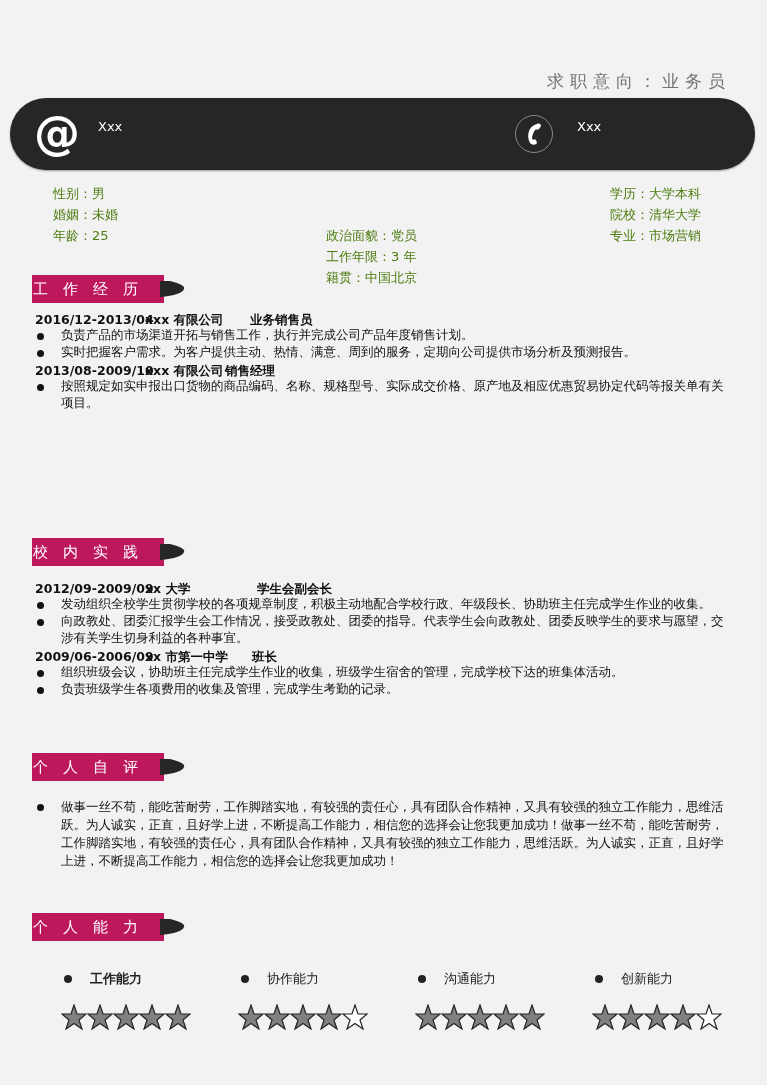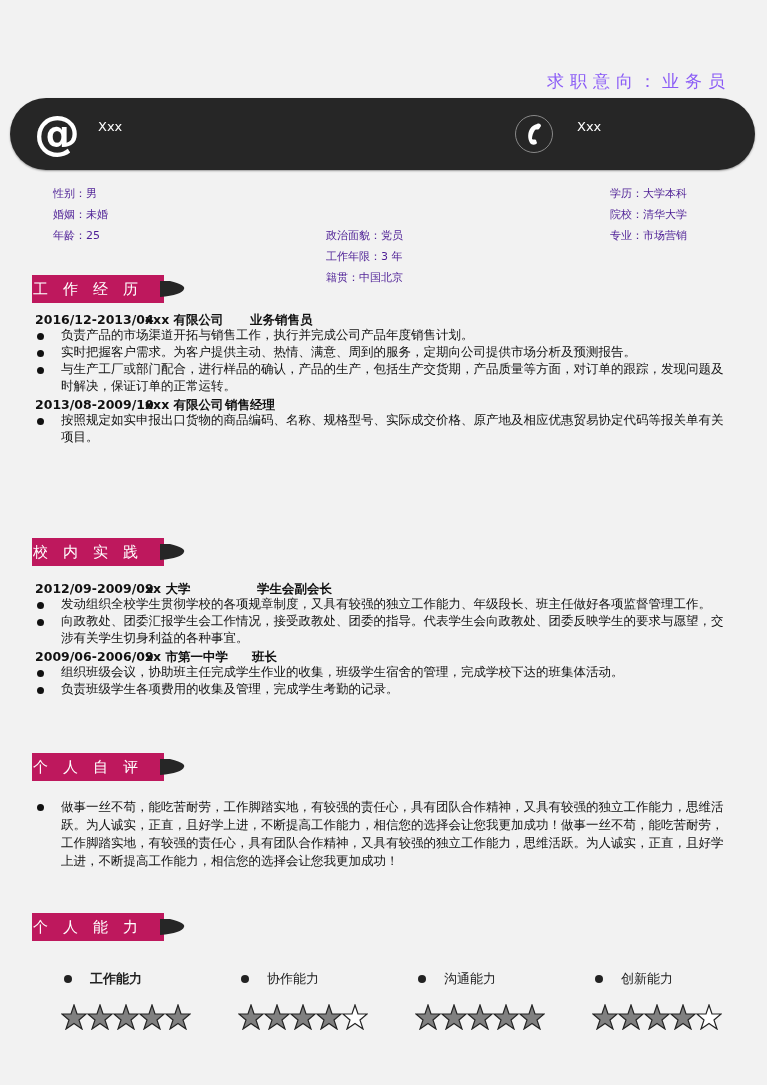--- a/index.html
+++ b/index.html
@@ -1,37 +1,37 @@
 <!DOCTYPE html>
 <html><head>
 <meta charset="utf-8">
 <style>
   html, body { margin:0; padding:0; }
   body {
     width:767px; height:1085px; background:#f2f2f2; position:relative; overflow:hidden;
     font-family:"DejaVu Sans","Liberation Sans",sans-serif; color:#1a1a1a;
   }
   .objective {
-    position:absolute; top:70px; right:36px; font-size:17px; letter-spacing:6px; color:#8b5cf6;
+    position:absolute; top:70px; right:36px; font-size:17px; letter-spacing:6px; color:#737373;
   }
   .contact-bar {
     position:absolute; left:10px; top:98px; width:745px; height:72px;
     background:#262626; border-radius:36px; box-shadow:0 1px 2px #999;
   }
   .contact-bar .at-icon {
     position:absolute; left:24px; top:8px; font-size:46px; font-weight:bold; color:#fff; line-height:54px;
   }
   .contact-bar .email-text { position:absolute; left:88px; top:21px; color:#fff; font-size:13px; }
   .contact-bar .phone-icon {
     position:absolute; left:505px; top:17px; width:38px; height:38px; border-radius:50%;
     border:1px solid #888; box-sizing:border-box; display:flex; align-items:center; justify-content:center;
   }
   .contact-bar .phone-text { position:absolute; left:567px; top:21px; color:#fff; font-size:13px; }
 
-  .info { position:absolute; top:183px; font-size:11px; line-height:21px; color:#4c1d95; }
+  .info { position:absolute; top:183px; font-size:13px; line-height:21px; color:#4d7c0f; }
   .info div { white-space:nowrap; }
 
   .section-tag { position:absolute; left:32px; height:28px; }
   .section-tag .tag-body {
     position:absolute; left:0; top:0; width:132px; height:28px; background:#be185d;
     color:#fff; font-size:15px; letter-spacing:15px; line-height:28px; padding-left:1px; box-sizing:border-box;
   }
   .section-tag .tag-tip {
     position:absolute; left:128px; top:6px; width:0; height:0;
   }
@@ -89,36 +89,35 @@
   <div class="tag-tip">
     <svg width="26" height="16" viewBox="0 0 26 16">
         <path d="M0 0 L10 0 Q26 4 24 8 Q22 14 0 16 Z" fill="#262626"></path>
       </svg>
   </div>
 </div>
 <div class="block" style="top:311px;">
   <div class="entry-head"><span style="width:110px">2016/12-2013/04</span><span style="width:105px">xxx 有限公司</span><span>业务销售员</span></div>
   <div class="bullet">负责产品的市场渠道开拓与销售工作，执行并完成公司产品年度销售计划。</div>
   <div class="bullet">实时把握客户需求。为客户提供主动、热情、满意、周到的服务，定期向公司提供市场分析及预测报告。</div>
-  <div class="bullet">与生产工厂或部门配合，进行样品的确认，产品的生产，包括生产交货期，产品质量等方面，对订单的跟踪，发现问题及时解决，保证订单的正常运转。</div>
   <div class="entry-head"><span style="width:110px">2013/08-2009/10</span><span style="width:80px">xxx 有限公司</span><span>销售经理</span></div>
   <div class="bullet">按照规定如实申报出口货物的商品编码、名称、规格型号、实际成交价格、原产地及相应优惠贸易协定代码等报关单有关项目。</div>
 </div>
 
 <div class="section-tag" style="top:538px;">
   <div class="tag-body">校内实践</div>
   <div class="tag-tip">
     <svg width="26" height="16" viewBox="0 0 26 16">
         <path d="M0 0 L10 0 Q26 4 24 8 Q22 14 0 16 Z" fill="#262626"></path>
       </svg>
   </div>
 </div>
 <div class="block" style="top:580px;">
   <div class="entry-head"><span style="width:110px">2012/09-2009/09</span><span style="width:112px">xx 大学</span><span>学生会副会长</span></div>
-  <div class="bullet">发动组织全校学生贯彻学校的各项规章制度，又具有较强的独立工作能力、年级段长、班主任做好各项监督管理工作。</div>
+  <div class="bullet">发动组织全校学生贯彻学校的各项规章制度，积极主动地配合学校行政、年级段长、协助班主任完成学生作业的收集。</div>
   <div class="bullet">向政教处、团委汇报学生会工作情况，接受政教处、团委的指导。代表学生会向政教处、团委反映学生的要求与愿望，交涉有关学生切身利益的各种事宜。</div>
   <div class="entry-head"><span style="width:110px">2009/06-2006/09</span><span style="width:107px">xx 市第一中学</span><span>班长</span></div>
   <div class="bullet">组织班级会议，协助班主任完成学生作业的收集，班级学生宿舍的管理，完成学校下达的班集体活动。</div>
   <div class="bullet">负责班级学生各项费用的收集及管理，完成学生考勤的记录。</div>
 </div>
 
 <div class="section-tag" style="top:753px;">
   <div class="tag-body">个人自评</div>
   <div class="tag-tip">
     <svg width="26" height="16" viewBox="0 0 26 16">

